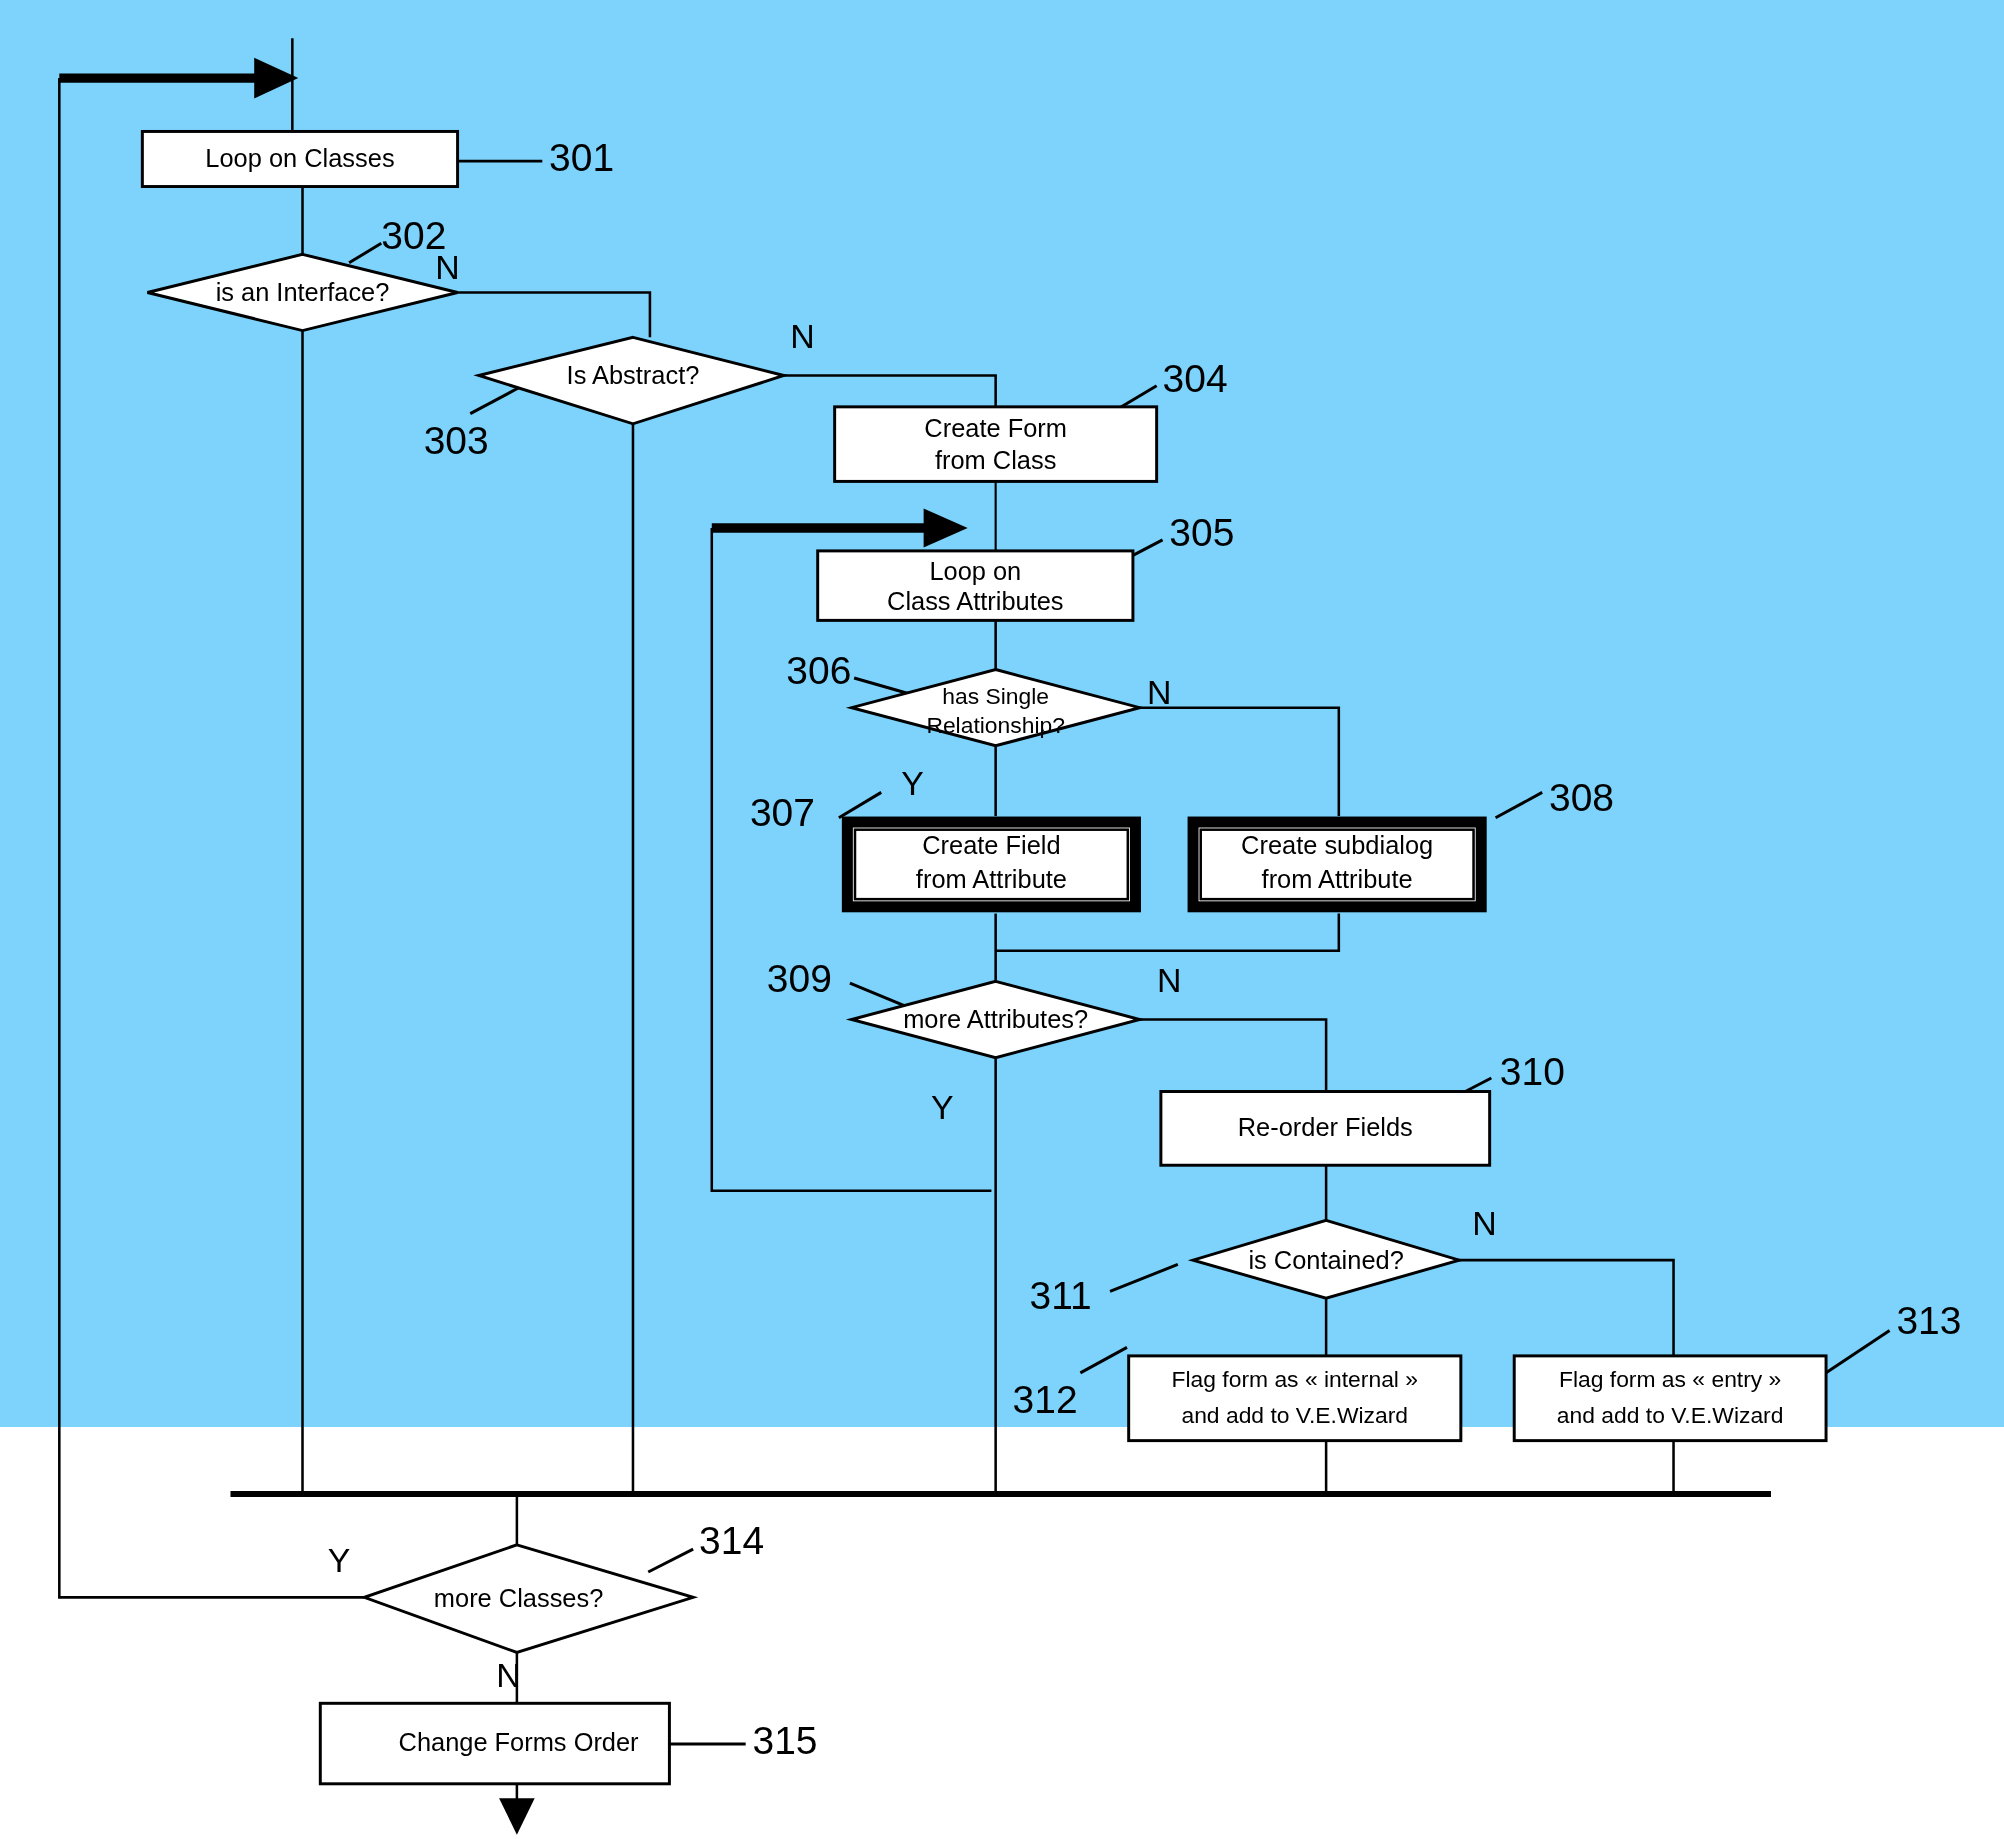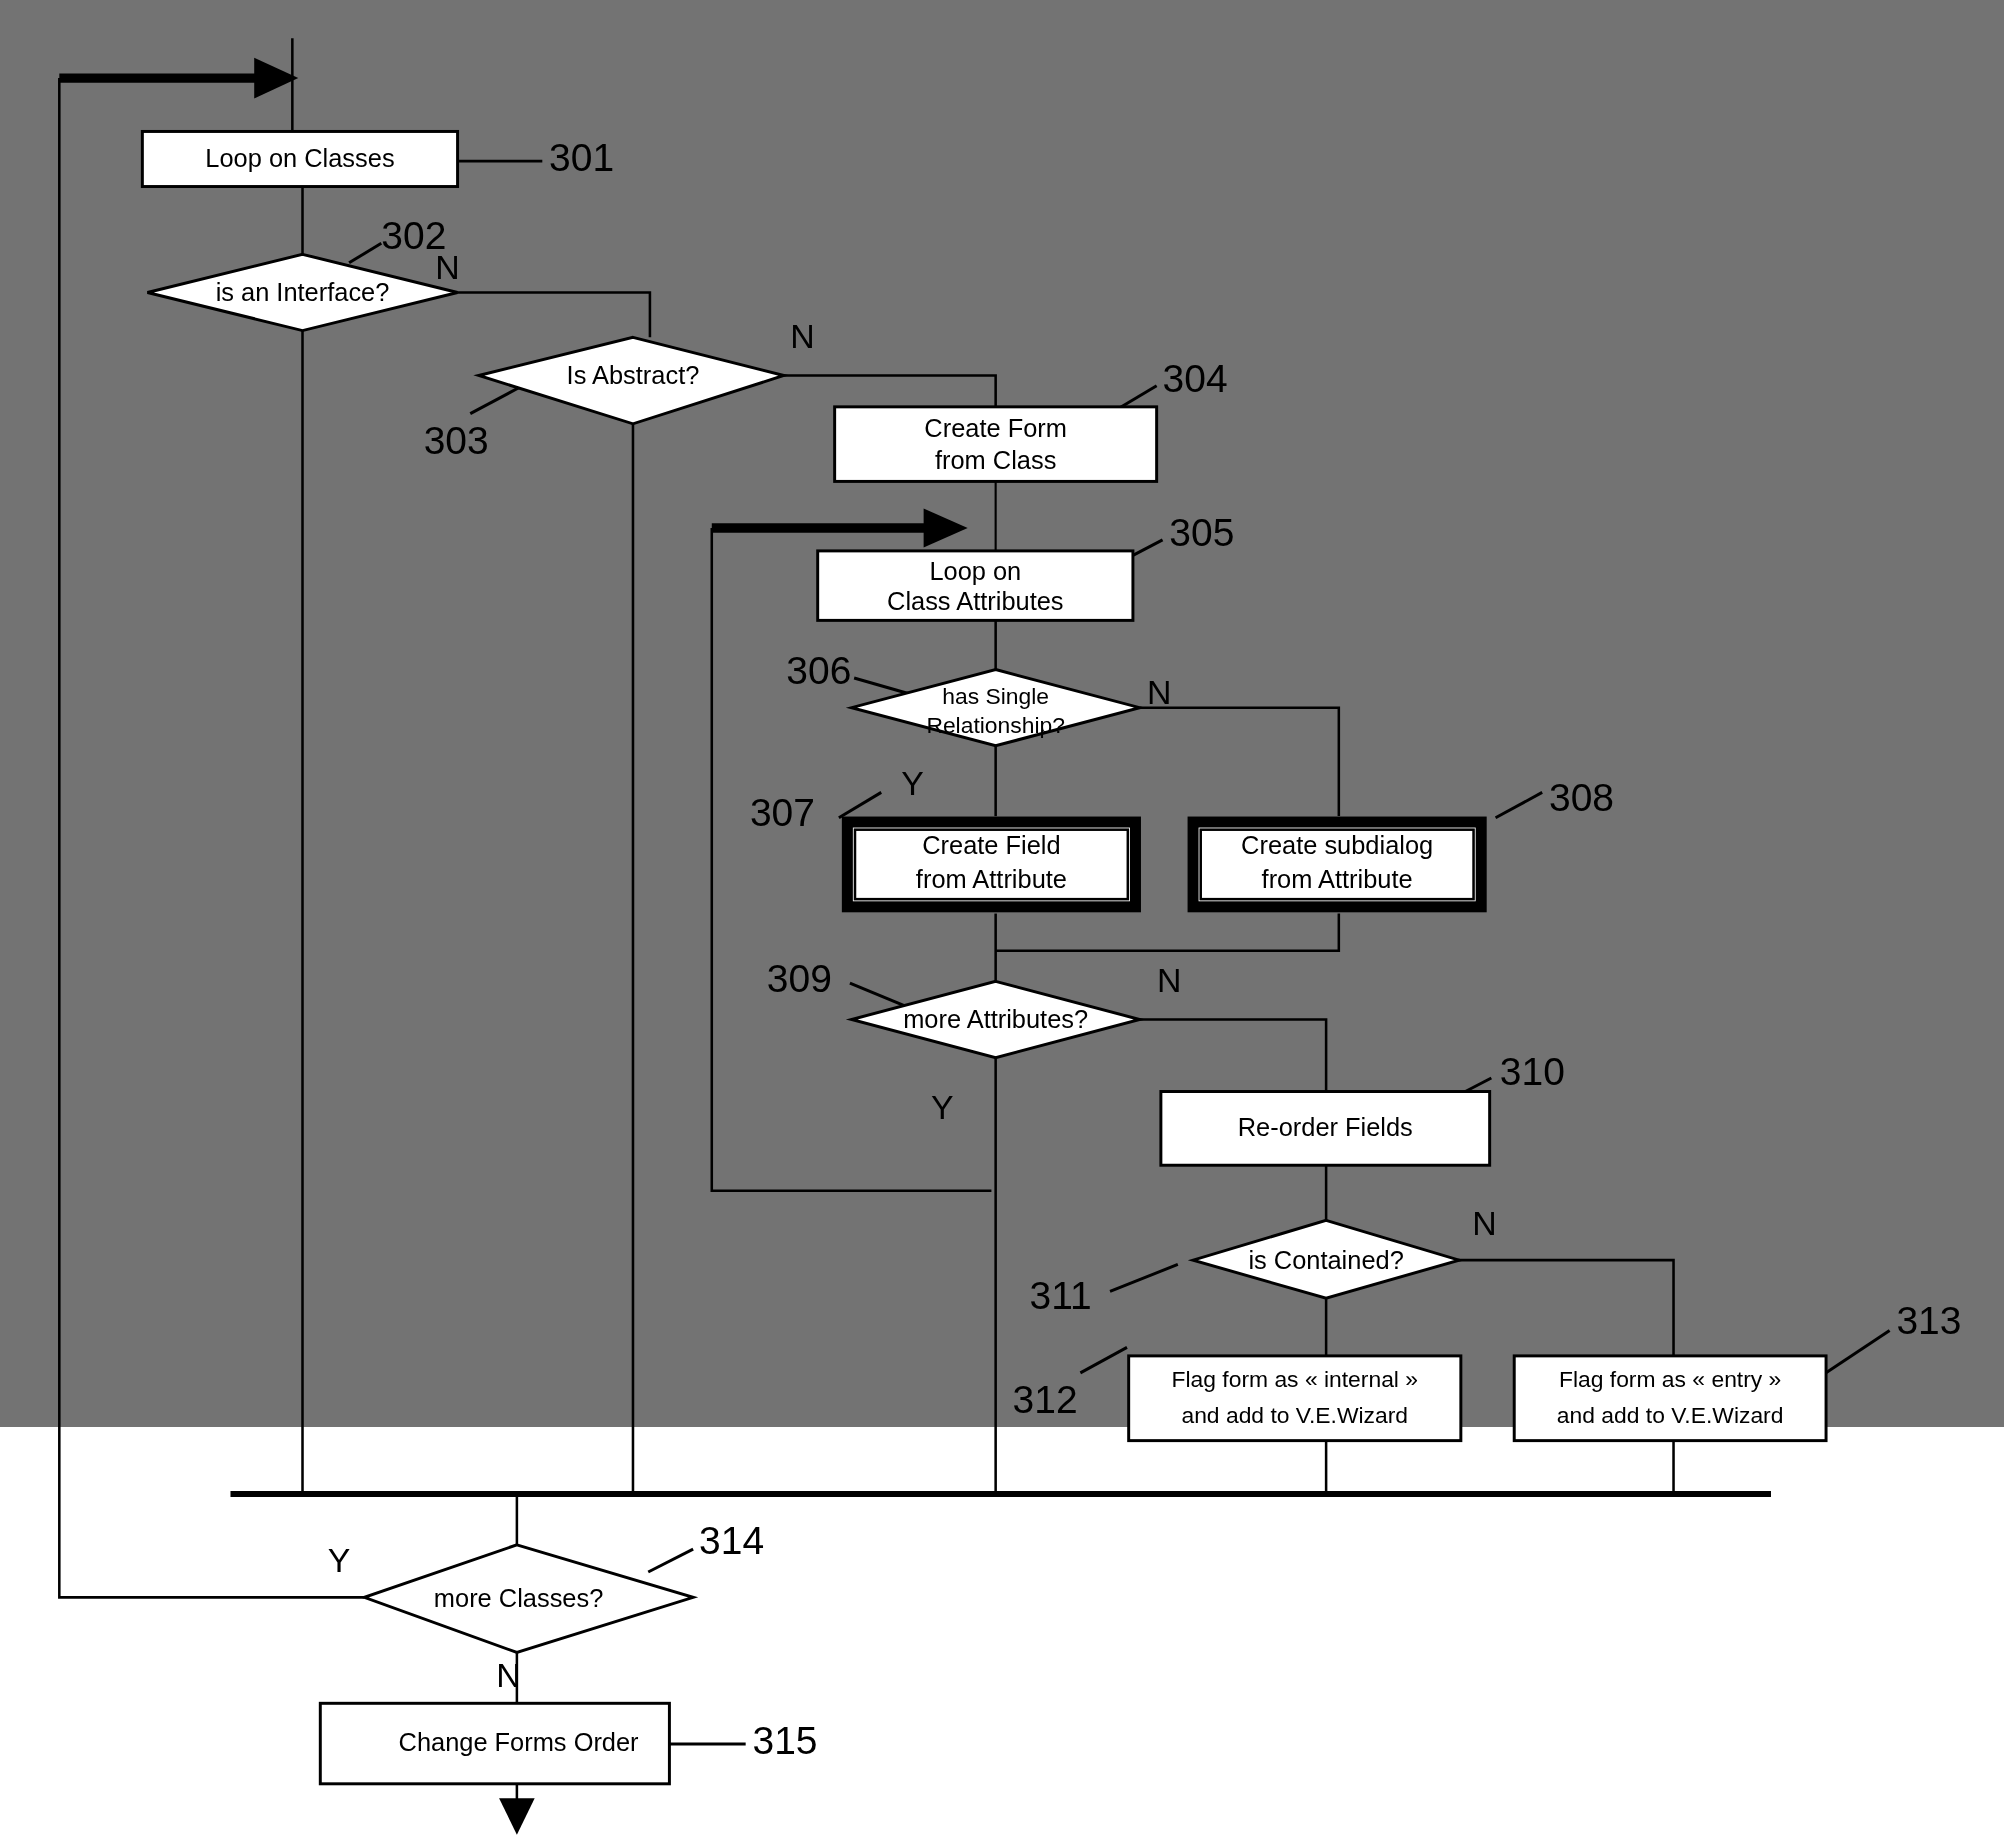--- a/index.html
+++ b/index.html
@@ -1,17 +1,17 @@
 <!DOCTYPE html>
 <html style="font-size:13.6px"><head>
 <meta charset="utf-8">
 <style>
   html,body{margin:0;padding:0;background:#ffffff;}
   body{width:2004px;height:1839px;font-family:"Liberation Sans",sans-serif;overflow:hidden;}
-  #stage{position:relative;width:2004px;height:1427px;background:#737373;text-align:center;}
+  #stage{position:relative;width:2004px;height:1427px;background:#7dd3fc;text-align:center;}
   svg#flow{position:absolute;left:0;top:0;width:2004px;height:1839px;}
   .nodeText{font-family:"Liberation Sans",sans-serif;font-size:30px;fill:#000;text-anchor:middle;dominant-baseline:middle;}
   .nodeTextSm{font-family:"Liberation Sans",sans-serif;font-size:27px;fill:#000;text-anchor:middle;dominant-baseline:middle;}
   .refText{font-family:"Liberation Sans",sans-serif;font-size:46px;fill:#000;text-anchor:start;dominant-baseline:middle;}
   .branchText{font-family:"Liberation Sans",sans-serif;font-size:40px;fill:#000;text-anchor:middle;dominant-baseline:middle;}
   .ln{stroke:#000;stroke-width:3;fill:none;}
   .lnThin{stroke:#000;stroke-width:2.5;fill:none;}
   .bus{stroke:#000;stroke-width:7;fill:none;}
   .boxShape{fill:#fff;stroke:#000;stroke-width:3.5;}
   .boxShapeBold{fill:#fff;stroke:#000;stroke-width:13;}

